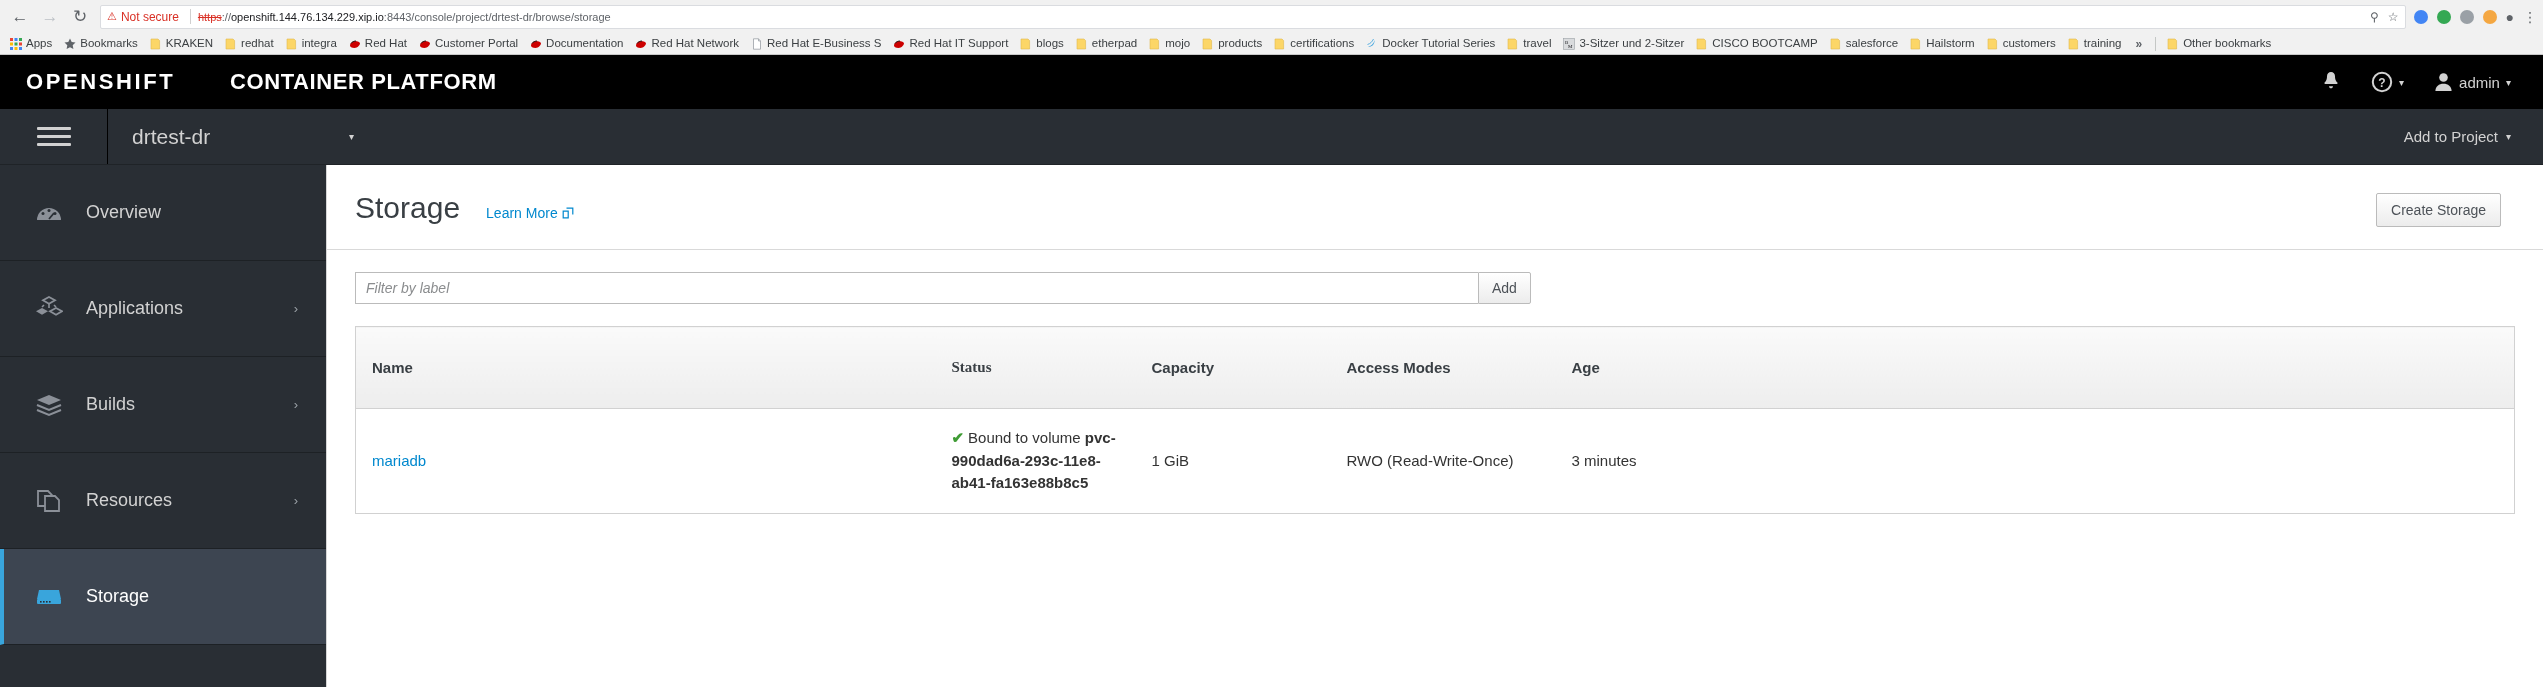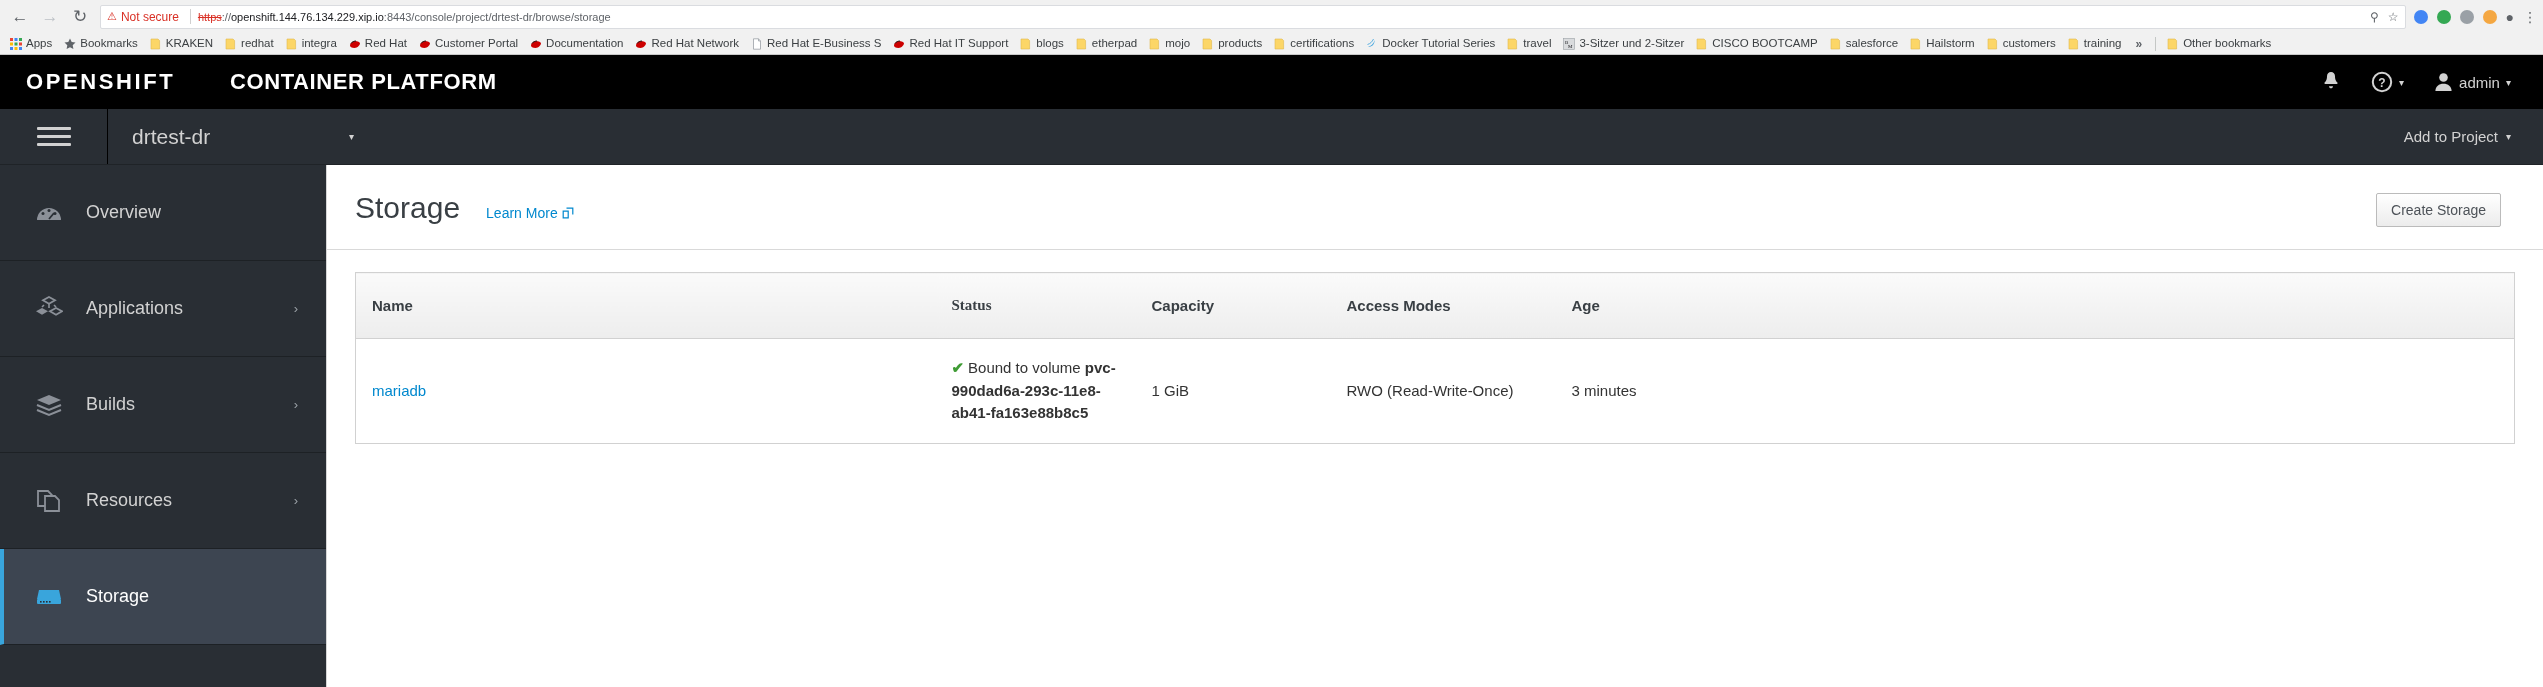--- a/index.html
+++ b/index.html
@@ -267,21 +267,21 @@
     border: 1px solid #d1d1d1;
     font-size: 15px;
     table-layout: fixed;
   }
   table.storage-table thead th {
     background: linear-gradient(to bottom,#fafafa,#ededed);
     border-bottom: 1px solid #d1d1d1;
     text-align: left;
     font-weight: bold;
     color: #393f44;
-    padding: 24px 16px;
+    padding: 32px 16px;
     font-size: 15px;
   }
   table.storage-table tbody td {
     padding: 18px 16px;
     color: #333333;
     vertical-align: middle;
     background: #fff;
     line-height: 1.5;
   }
   .cell-link { color: #0088ce; }
@@ -651,20 +651,24 @@
           <span>Learn More</span>
           <svg width="12" height="12" viewBox="0 0 12 12">
             <path d="M4.5 1.2h6.3v6.3" fill="none" stroke="#0088ce" stroke-width="1.2"></path>
             <path d="M1.2 4.2h5v6.6h-5z" fill="none" stroke="#0088ce" stroke-width="1.2"></path>
           </svg>
         </a>
       </div>
       <button class="btn-primary">Create Storage</button>
     </div>
 
+    <div class="filter-row">
+      <input class="filter-input" type="text" placeholder="Filter by label" style="">
+      <button class="btn-add">Add</button>
+    </div>
 
     <div class="table-wrap">
       <table class="storage-table">
         <thead>
           <tr>
             <th class="col-name">Name</th>
             <th class="col-status">Status</th>
             <th class="col-cap">Capacity</th>
             <th class="col-access">Access Modes</th>
             <th class="col-age">Age</th>

